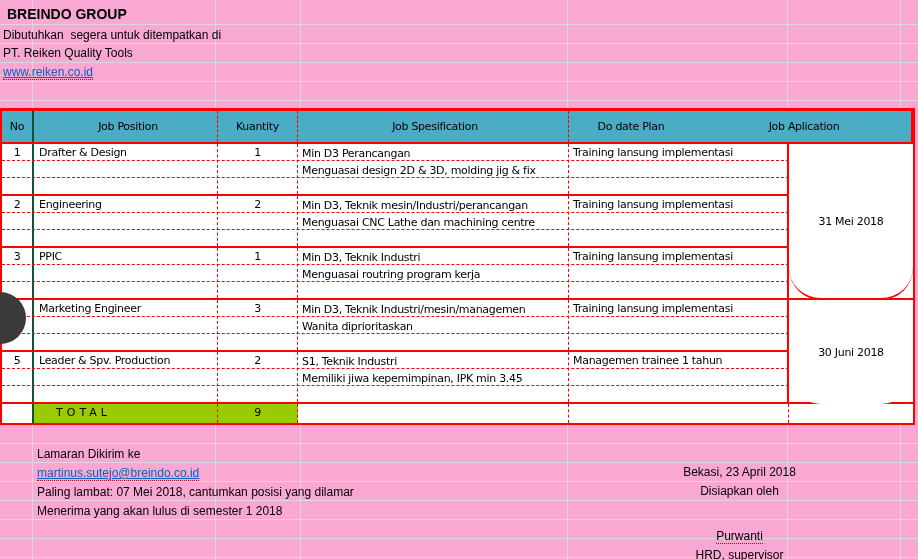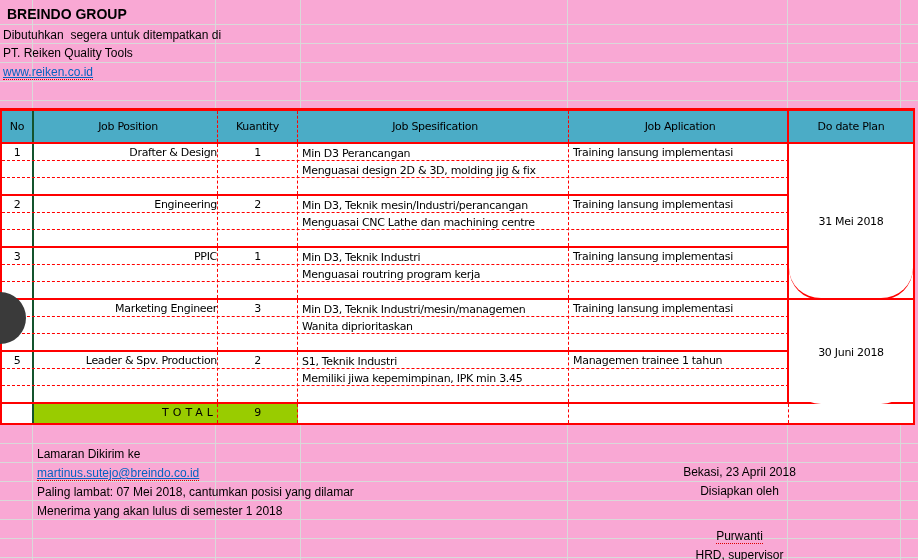--- a/index.html
+++ b/index.html
@@ -24,21 +24,21 @@
   
   .jobtable { position:absolute; left:0; top:108px; width:915px; height:317px;
               border:2px solid #FF0000; border-top-width:3px; background:#fff; z-index:1;
               font-family:"DejaVu Sans", sans-serif; font-size:11px; letter-spacing:-0.3px; }
   .hrow { display:flex; height:33px; background:#4BACC6; border-bottom:2px solid #FF0000; }
   .hcell { display:flex; align-items:center; justify-content:center; height:100%; }
   .block { position:relative; display:flex; height:52px; border-bottom:2px solid #FF0000; }
   .trow  { display:flex; height:19px; }
   .cell  { height:100%; padding-top:1px; line-height:16px; }
   .w-no  { width:32px;  border-right:2px solid #14532d; text-align:center; }
-  .w-pos { width:184px; border-right:1px dashed #FF0000; padding-left:5px;text-align:right; }
+  .w-pos { width:184px; border-right:1px dashed #FF0000; padding-left:5px; }
   .w-qty { width:80px;  border-right:1px dashed #FF0000; text-align:center; }
   .w-spes{ width:271px; border-right:1px dashed #FF0000; padding-left:4px; }
   .w-apl { width:220px; border-right:2px solid #FF0000; padding-left:4px; }
   .w-do  { width:124px; }
   .line { line-height:17px; white-space:nowrap; }
   .dash { position:absolute; left:0; width:787px; border-top:1px dashed #FF0000; z-index:1; }
   .d1 { top:16px; } .d2 { top:33px; }
   .docell { position:absolute; left:787px; width:124px; background:#fff; z-index:2;
             display:flex; align-items:center; justify-content:center;border-radius:32px; }
   .do-a { top:33px; height:156px; border-bottom:2px solid #FF0000; }
@@ -83,22 +83,22 @@
   <div class="doc-sub" style="top:46px">PT. Reiken Quality Tools</div>
   <div class="doc-sub" style="top:65px"><span class="link">www.reiken.co.id</span></div>
 
   <div class="jobtable">
 
     <div class="hrow">
       <div class="hcell w-no">No</div>
       <div class="hcell w-pos">Job Position</div>
       <div class="hcell w-qty">Kuantity</div>
       <div class="hcell w-spes">Job Spesification</div>
+      <div class="hcell w-do">Do date Plan</div>
       <div class="hcell w-apl">Job Aplication</div>
-      <div class="hcell w-do">Do date Plan</div>
     </div>
 
     <div class="block">
       <div class="cell w-no">1</div>
       <div class="cell w-pos">Drafter &amp; Design</div>
       <div class="cell w-qty">1</div>
       <div class="cell w-spes">
         <div class="line">Min D3 Perancangan</div>
         <div class="line">Menguasai design 2D &amp; 3D, molding jig &amp; fix</div>
       </div>

